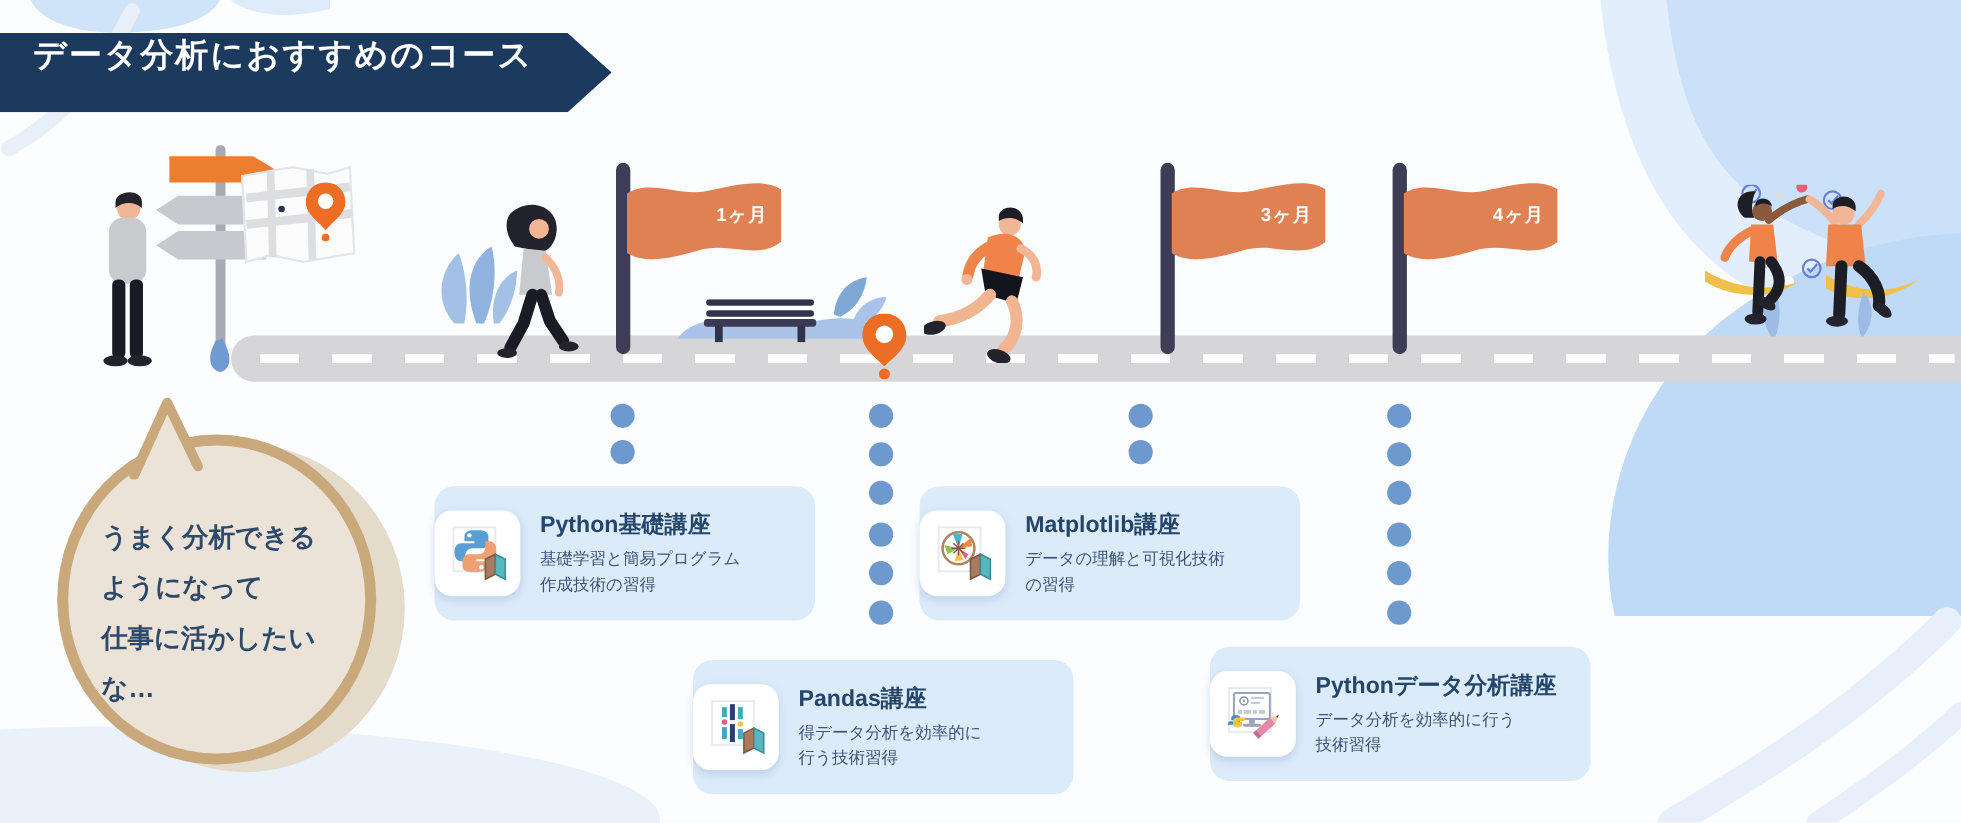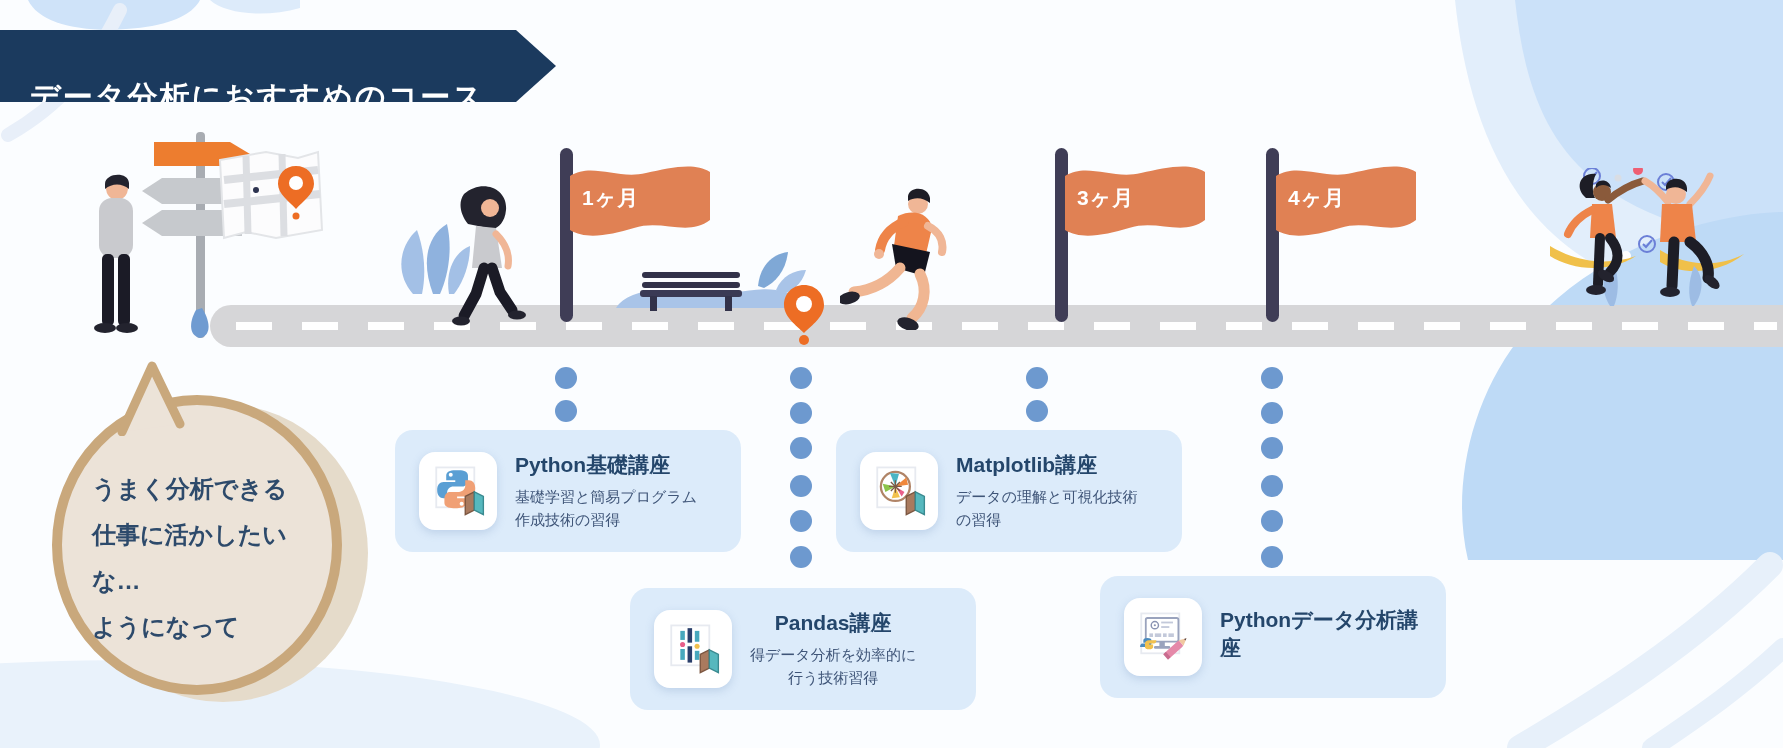--- a/index.html
+++ b/index.html
@@ -5,47 +5,47 @@
   html,body{margin:0;padding:0;}
   body{font-family:"Liberation Sans","DejaVu Sans",sans-serif;background:#eef4fb;}
   #canvas{position:relative;width:1783px;height:748px;background:#fbfdff;overflow:hidden;}
 
   
   #bg-decor{position:absolute;inset:0;z-index:1;}
 
   
   .banner{position:absolute;left:0;top:30px;width:556px;height:88px;background:#1b3a5e;
     clip-path:polygon(0 0,516px 0,556px 36px,516px 72px,0 72px);
-    display:flex;align-items:flex-end;padding-left:30px;box-sizing:border-box;z-index:6;}
+    display:flex;align-items:flex-start;padding-left:30px;box-sizing:border-box;z-index:6;}
   .banner-title{color:#fff;font-size:30px;font-weight:700;letter-spacing:2px;}
 
   
   .road{position:absolute;left:210px;top:305px;width:1573px;height:42px;background:#d6d6d8;
     border-radius:21px 0 0 21px;z-index:2;}
   .road-dash{position:absolute;left:26px;right:6px;top:17px;height:8px;
     background:repeating-linear-gradient(90deg,#fff 0,#fff 36px,transparent 36px,transparent 66px);z-index:2;}
 
   
   .flag-group{position:absolute;width:155px;height:200px;z-index:4;}
   .flag-pole{position:absolute;left:0;top:0;width:13px;height:174px;background:#3f3d56;border-radius:7px;}
   .flag-cloth{position:absolute;left:10px;top:16px;}
-  .flag-label{position:absolute;left:22px;top:36px;width:116px;text-align:left;
-    color:#fff;font-size:21px;font-weight:700;letter-spacing:1px;}
+  .flag-label{position:absolute;left:22px;top:36px;width:116px;text-align:right;
+    color:#fff;font-size:17px;font-weight:700;letter-spacing:1px;}
 
   
   .goal-pill{position:absolute;left:1556px;top:303px;width:164px;height:54px;background:#e8792f;
     border-radius:27px;display:flex;align-items:center;justify-content:center;z-index:5;}
   .goal-label{color:#fff;font-size:29px;font-weight:700;letter-spacing:1px;}
 
   
   .dot{position:absolute;width:22px;height:22px;border-radius:50%;background:#6d99cf;z-index:4;}
 
   
   .course-card{position:absolute;width:346px;height:122px;background:#dcebfa;border-radius:18px;
-    display:flex;align-items:center;gap:18px;padding:0 24px;box-sizing:border-box;z-index:5;}
+    display:flex;align-items:center;gap:18px;padding:0 0;box-sizing:border-box;z-index:5;margin-top:12px;}
   .icon-tile{position:relative;width:78px;height:78px;background:#fff;border-radius:16px;flex:0 0 auto;
     box-shadow:0 3px 8px rgba(110,145,190,.28);display:flex;align-items:center;justify-content:center;}
   .course-text{display:flex;flex-direction:column;}
   .course-title{font-size:21px;font-weight:700;color:#24466b;margin-bottom:7px;}
   .course-desc{font-size:15px;color:#3f5578;line-height:1.5;font-family:Liberation Serif, serif;}
 
   
   .bubble-shadow{position:absolute;left:78px;top:404px;width:290px;height:298px;border-radius:50%;
     background:#e5dbca;z-index:3;}
   .bubble{position:absolute;left:52px;top:395px;width:290px;height:300px;border-radius:50%;
@@ -277,21 +277,21 @@
     </div>
     <div class="course-text">
       <div class="course-title">Python基礎講座</div>
       <div class="course-desc">
         <div>基礎学習と簡易プログラム</div>
         <div>作成技術の習得</div>
       </div>
     </div>
   </div>
 
-  <div class="course-card" style="left:630px;top:588px;text-align:center;">
+  <div class="course-card" style="left:630px;top:588px;">
     <div class="icon-tile">
       <svg width="58" height="58" viewBox="0 0 64 64">
         <rect x="8" y="6" width="42" height="44" fill="#fff" stroke="#e7eaf0" stroke-width="2"></rect>
         <rect x="18" y="12" width="5" height="10" fill="#47a8bd"></rect>
         <circle cx="20.5" cy="27" r="2.8" fill="#e95f8a"></circle>
         <rect x="18" y="32" width="5" height="12" fill="#47a8bd"></rect>
         <rect x="26" y="9" width="5" height="16" fill="#2a3f6b"></rect>
         <rect x="26" y="29" width="5" height="18" fill="#2a3f6b"></rect>
         <rect x="34" y="12" width="5" height="12" fill="#47a8bd"></rect>
         <circle cx="36.5" cy="29" r="2.8" fill="#f2c14e"></circle>
@@ -357,27 +357,31 @@
         <g transform="rotate(-42 46 44)">
           <rect x="34" y="40" width="20" height="8" rx="1.5" fill="#e589a9"></rect>
           <polygon points="54,40 62,44 54,48" fill="#f0c8a0"></polygon>
           <polygon points="59.5,42.8 62,44 59.5,45.2" fill="#4a3a40"></polygon>
           <rect x="31" y="40" width="4" height="8" fill="#c96b8e"></rect>
         </g>
       </svg>
     </div>
     <div class="course-text">
       <div class="course-title">Pythonデータ分析講座</div>
+      <div class="course-desc">
+        <div>データ分析を効率的に行う</div>
+        <div>技術習得</div>
+      </div>
     </div>
   </div>
 
   <div class="bubble-shadow"></div>
   <div class="bubble"></div>
   <svg class="bubble-tail" width="80" height="76" viewBox="0 0 80 76">
     <path d="M10 72 L40 6 L68 64" fill="#ece3d8" stroke="#c9a87c" stroke-width="9" stroke-linejoin="round" stroke-linecap="round"></path>
   </svg>
   <div class="bubble-text">
     <div>うまく分析できる</div>
+    <div>ようになって</div>
     <div>仕事に活かしたいな…</div>
-    <div>ようになって</div>
   </div>
 
 </div>
 
 </body></html>

